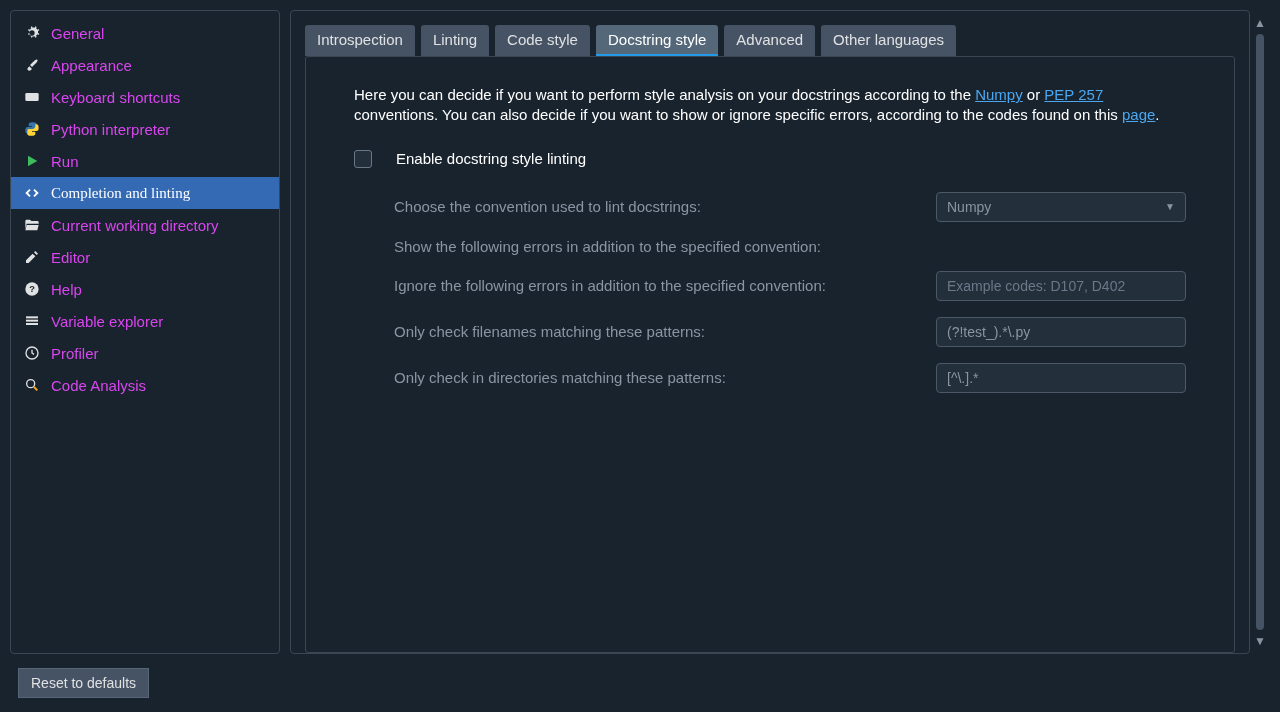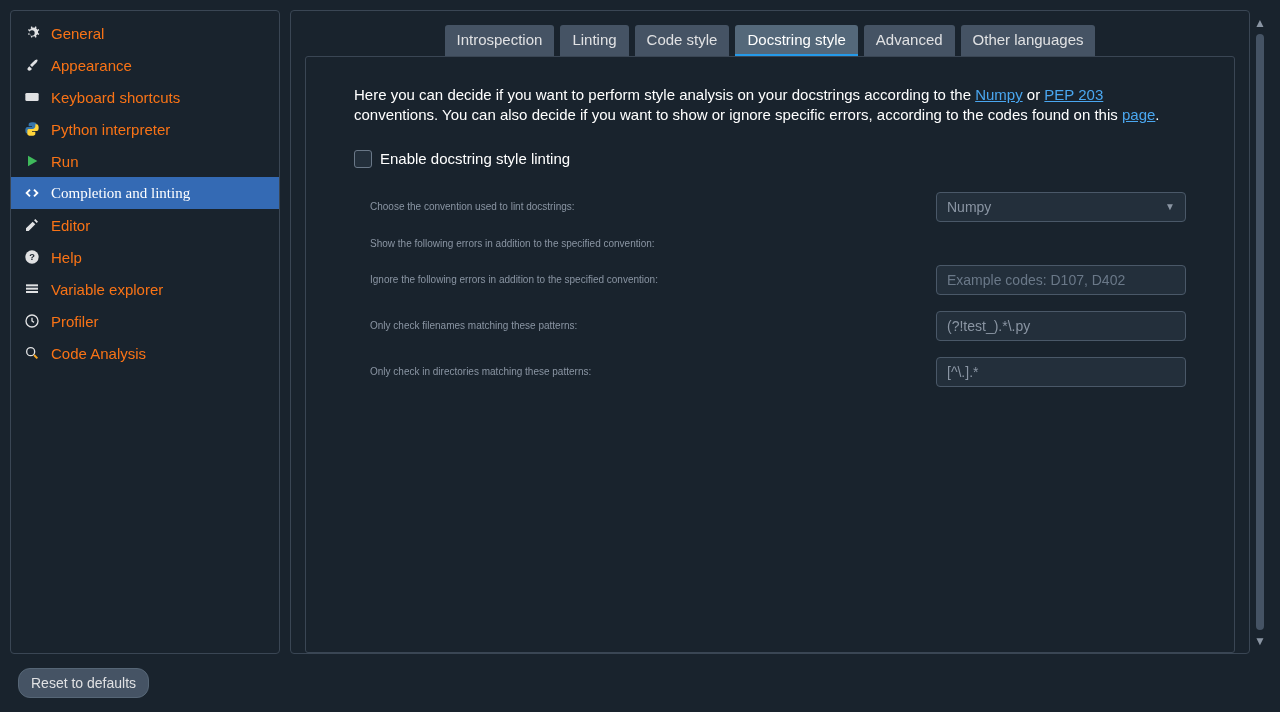--- a/index.html
+++ b/index.html
@@ -29,21 +29,21 @@
     padding: 6px 0;
     overflow-y: auto;
   }
   .sidebar-item {
     display: flex;
     align-items: center;
     gap: 10px;
     padding: 7px 12px;
     cursor: pointer;
     font-size: 15px;
-    color: #f97316;
+    color: #d946ef;
   }
   .sidebar-item.selected {
     background: #346ab4;
     color: #ffffff;
     font-family: Liberation Serif, serif;
   }
   .sidebar-item .icon {
     width: 18px;
     height: 18px;
     display: inline-flex;
@@ -81,21 +81,20 @@
   }
   .scroll-track {
     flex: 1;
     width: 8px;
     background: #455364;
     border-radius: 4px;
     margin: 4px 0;
   }
   .tab-row {
     display: flex;
-    justify-content: center;
     gap: 6px;
   }
   .tab {
     background: #455364;
     color: #e0e1e3;
     padding: 6px 12px;
     border-radius: 3px 3px 0 0;
     cursor: pointer;
     font-size: 15px;
   }
@@ -114,43 +113,44 @@
   .intro {
     color: #ffffff;
     font-size: 15px;
     line-height: 1.35;
     margin-bottom: 24px;
   }
   .intro a { color: #4aa7f0; text-decoration: underline; }
   .check-row {
     display: flex;
     align-items: center;
-    gap: 8px;
+    gap: 24px;
     font-size: 15px;
     color: #ffffff;
     margin-bottom: 24px;
   }
   .checkbox {
     width: 18px; height: 18px;
     border: 1px solid #6a7888;
     border-radius: 3px;
     background: #232f3b;
     cursor: pointer;
   }
   .form-row {
     display: flex;
     align-items: center;
     justify-content: space-between;
     gap: 20px;
     margin-bottom: 16px;
   }
   .form-label {
     color: #8a95a3;
-    font-size: 10px;
-    flex: 1;
+    font-size: 15px;
+    flex: 1;
+    margin-left: 24px;
   }
   .form-control {
     width: 250px;
   }
   .select, .textfield {
     width: 100%;
     background: #232f3b;
     border: 1px solid #4a5868;
     border-radius: 4px;
     color: #8a95a3;
@@ -169,21 +169,21 @@
   .footer {
     display: flex;
     justify-content: space-between;
     align-items: center;
     padding: 14px 18px;
   }
   .btn {
     background: #455364;
     color: #e0e1e3;
     border: 1px solid #566676;
-    border-radius: 12px;
+    border-radius: 0;
     padding: 6px 12px;
     font-size: 14px;
     cursor: pointer;
   }
   .btn.disabled { color: #7a8696; cursor: default; }
   .footer-right { display: flex; gap: 10px; }
   svg { width: 16px; height: 16px; }
 </style>
 </head>
 <body>
@@ -232,20 +232,28 @@
         </span>
       <span>Run</span>
     </div>
     <div class="sidebar-item selected">
       <span class="icon">
           <svg viewBox="0 0 24 24" fill="#ffffff">
             <path d="M8 6l-6 6 6 6 2-2-4-4 4-4-2-2zm8 0l-2 2 4 4-4 4 2 2 6-6-6-6z"></path>
           </svg>
         </span>
       <span>Completion and linting</span>
+    </div>
+    <div class="sidebar-item">
+      <span class="icon">
+          <svg viewBox="0 0 24 24" fill="#e0e1e3">
+            <path d="M2 6c0-1 1-2 2-2h5l2 2h9c1 0 2 1 2 2v2H4l-2 8V6zm2 6h18l-2 8H2l2-8z"></path>
+          </svg>
+        </span>
+      <span>Current working directory</span>
     </div>
     <div class="sidebar-item">
       <span class="icon">
           <svg viewBox="0 0 24 24" fill="#e0e1e3">
             <path d="M3 17l10-10 4 4-10 10H3v-4zm12-12l2-2 4 4-2 2-4-4z"></path>
           </svg>
         </span>
       <span>Editor</span>
     </div>
     <div class="sidebar-item">
@@ -295,21 +303,21 @@
         <div class="tab">Linting</div>
         <div class="tab">Code style</div>
         <div class="tab active">Docstring style</div>
         <div class="tab">Advanced</div>
         <div class="tab">Other languages</div>
       </div>
 
       <div class="panel">
 
         <p class="intro">
-          <span>Here you can decide if you want to perform style analysis on your docstrings according to the </span><a href="#">Numpy</a><span> or </span><a href="#">PEP 203</a><span> conventions. You can also decide if you want to show or ignore specific errors, according to the codes found on this </span><a href="#">page</a><span>.</span>
+          <span>Here you can decide if you want to perform style analysis on your docstrings according to the </span><a href="#">Numpy</a><span> or </span><a href="#">PEP 257</a><span> conventions. You can also decide if you want to show or ignore specific errors, according to the codes found on this </span><a href="#">page</a><span>.</span>
         </p>
 
         <div class="check-row">
           <div class="checkbox"></div>
           <span>Enable docstring style linting</span>
         </div>
 
         <div style="padding-left:16px">
 
           <div class="form-row">

